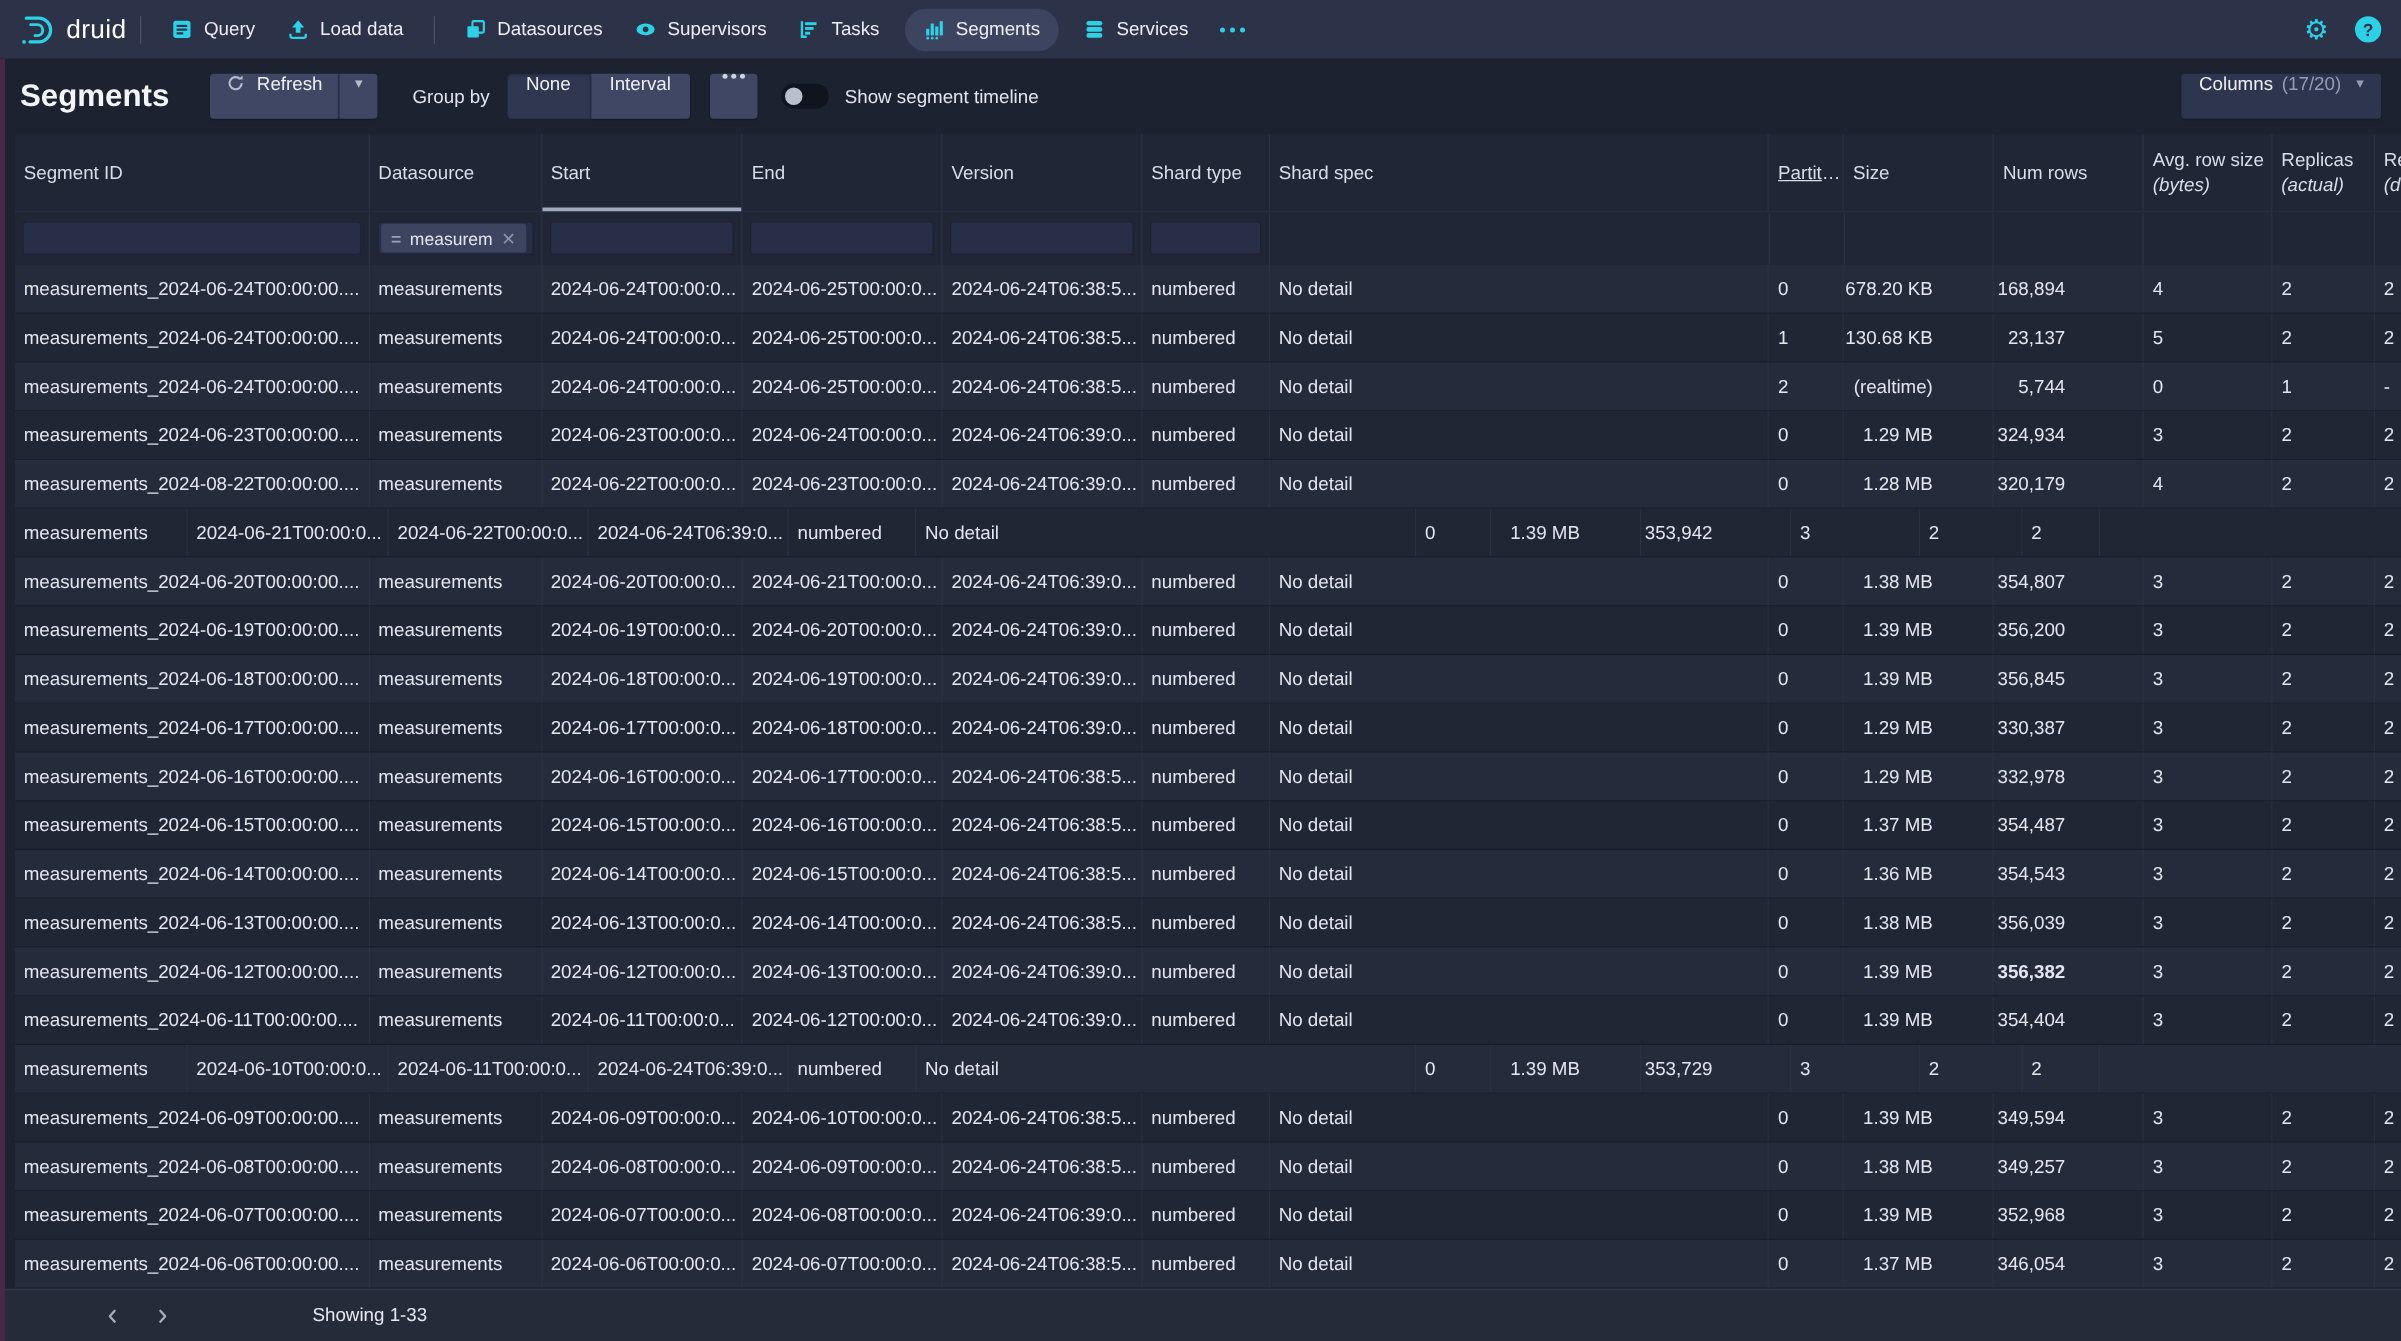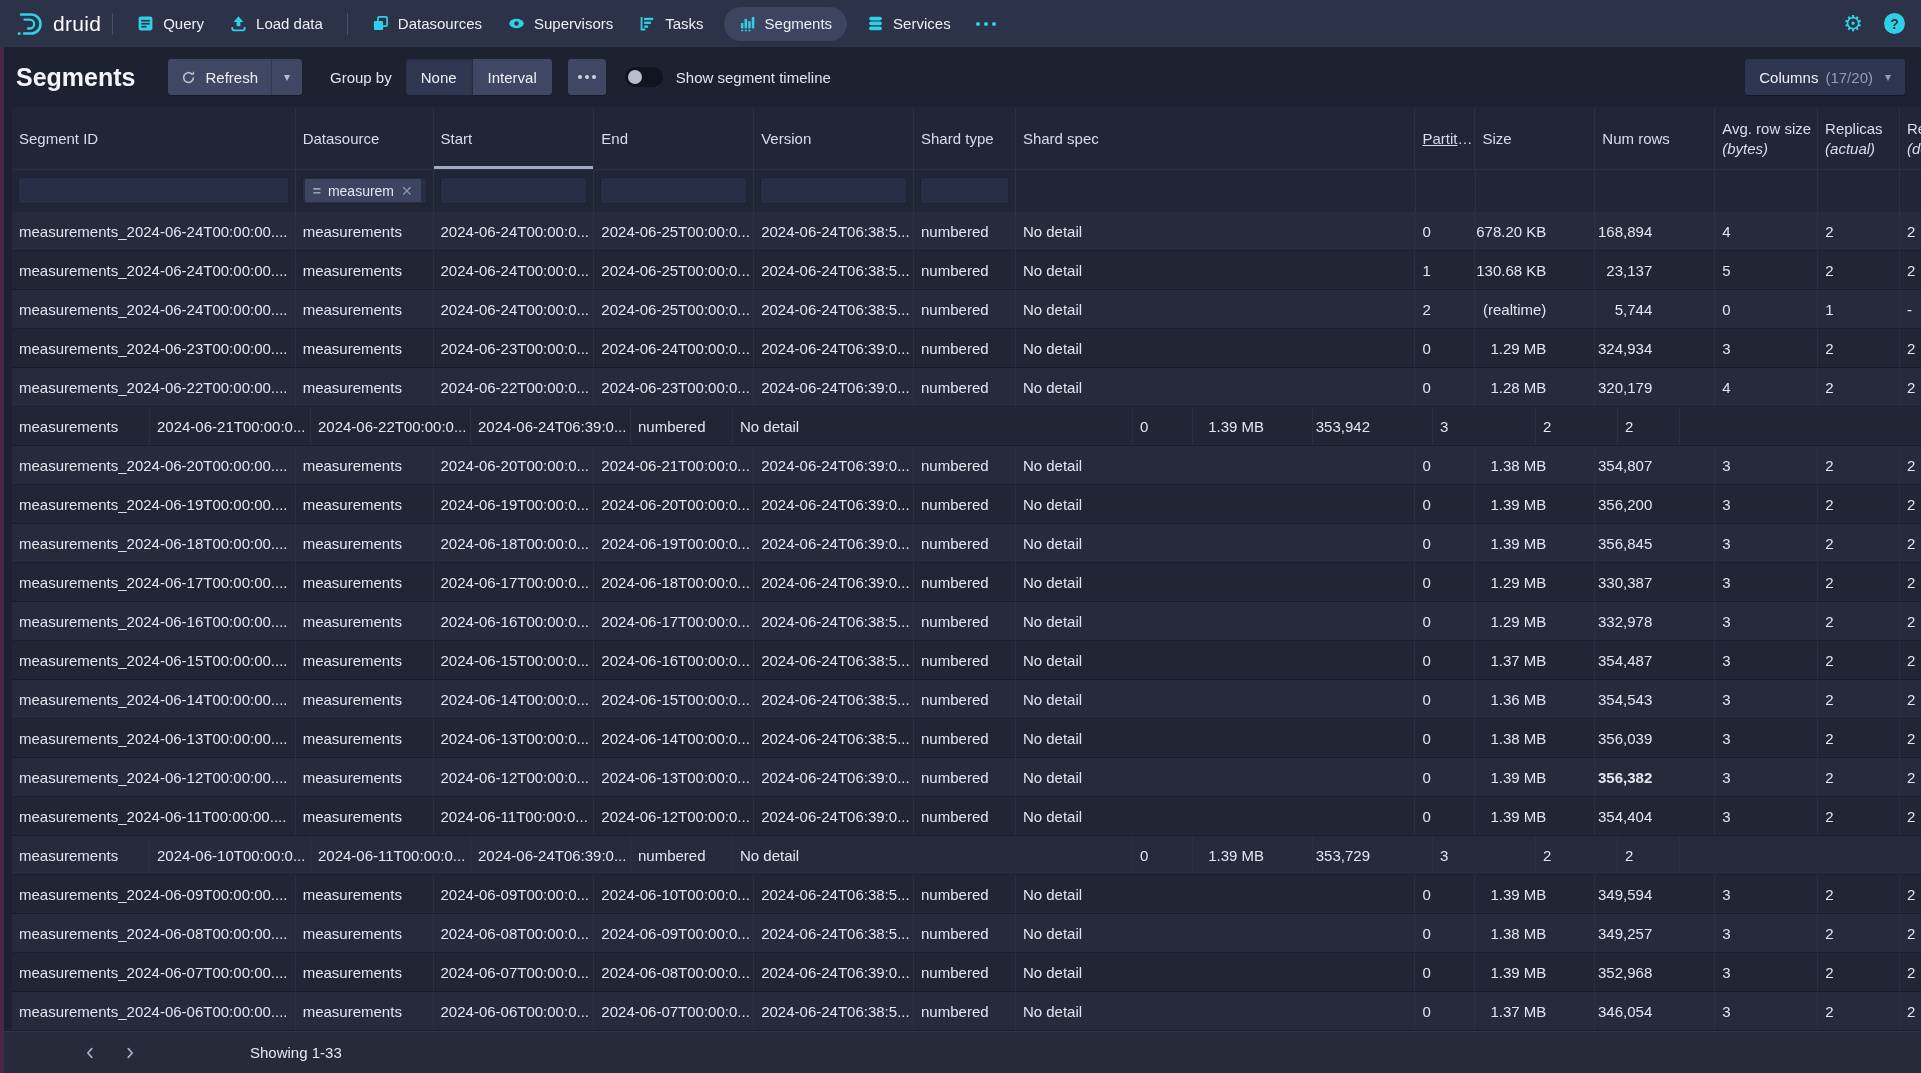--- a/index.html
+++ b/index.html
@@ -17,21 +17,21 @@
   .navitem.pill { height: 34px; background: #3d445f; border-radius: 17px; margin: 0 7px; padding: 0 15px; }
   .navmore { display: flex; gap: 4px; padding: 0 12px; cursor: pointer; }
   .navmore i { width: 4px; height: 4px; border-radius: 50%; background: #2ed0e6; }
   .spacer { flex: 1; }
   .gear { color: #2ed0e6; font-size: 22px; line-height: 1; cursor: pointer; margin-right: 21px; }
   .help { width: 21px; height: 21px; border-radius: 50%; background: #2ed0e6; color: #2c3248; font-size: 14px; font-weight: bold; display: flex; align-items: center; justify-content: center; cursor: pointer; }
 
   
   .controlbar { height: 60px; display: flex; align-items: center; padding: 0 16px; background: #1d2231; }
   .title { font-size: 25px; font-weight: bold; color: #f3f5f9; margin-right: 33px; }
-  .btn { height: 36px; background: #3f4765; border: none; border-radius: 3px; color: #eef0f6; font-size: 15px; font-family: inherit; display: inline-flex; align-items: center; cursor: pointer; box-shadow: 0 1px 1px rgba(0,0,0,.25); }
+  .btn { height: 36px; background: #3f4765; border: none; border-radius: 3px; color: #eef0f6; font-size: 15px; font-family: inherit; display: inline-flex; align-items: flex-start; cursor: pointer; box-shadow: 0 1px 1px rgba(0,0,0,.25); }
   .splitbtn { display: flex; }
   .splitbtn .main { padding: 0 13px; gap: 9px; border-radius: 3px 0 0 3px; }
   .splitbtn .caret { width: 31px; justify-content: center; border-left: 1px solid #313856; border-radius: 0 3px 3px 0; color: #b6bdcd; font-size: 12px; }
   .gblabel { margin: 0 14px 0 28px; color: #e2e5ee; font-size: 15px; }
   .btngroup { display: flex; }
   .btngroup .btn { padding: 0 15px; border-radius: 0; }
   .btngroup .btn:first-child { border-radius: 3px 0 0 3px; border-right: 1px solid #272d44; }
   .btngroup .btn:last-child { border-radius: 0 3px 3px 0; }
   .btn.activegb { background: #303750; box-shadow: inset 0 1px 2px rgba(0,0,0,.25); }
   .morebtn { width: 38px; justify-content: center; margin-left: 16px; gap: 3px; }
@@ -334,21 +334,21 @@
           <div class="td td-shard_type" style="width: 102px;">numbered</div>
           <div class="td td-shard_spec" style="width: 400px;">No detail</div>
           <div class="td td-partition" style="width: 60px;">0</div>
           <div class="td td-size" style="width: 120px;">1.29 MB</div>
           <div class="td td-num_rows" style="width: 120px;">324,934</div>
           <div class="td td-avg_row_size" style="width: 103px;">3</div>
           <div class="td td-replicas" style="width: 82px;">2</div>
           <div class="td td-replication_factor" style="width: 62px;">2</div>
         </div>
         <div class="tr light">
-          <div class="td td-segment_id" style="width: 284px;">measurements_2024-06-22T00:00:00....</div>
+          <div class="td td-segment_id" style="width: 284px;">measurements_2024-08-22T00:00:00....</div>
           <div class="td td-datasource" style="width: 138px;">measurements</div>
           <div class="td td-start" style="width: 161px;">2024-06-22T00:00:0...</div>
           <div class="td td-end" style="width: 160px;">2024-06-23T00:00:0...</div>
           <div class="td td-version" style="width: 160px;">2024-06-24T06:39:0...</div>
           <div class="td td-shard_type" style="width: 102px;">numbered</div>
           <div class="td td-shard_spec" style="width: 400px;">No detail</div>
           <div class="td td-partition" style="width: 60px;">0</div>
           <div class="td td-size" style="width: 120px;">1.28 MB</div>
           <div class="td td-num_rows" style="width: 120px;">320,179</div>
           <div class="td td-avg_row_size" style="width: 103px;">4</div>

